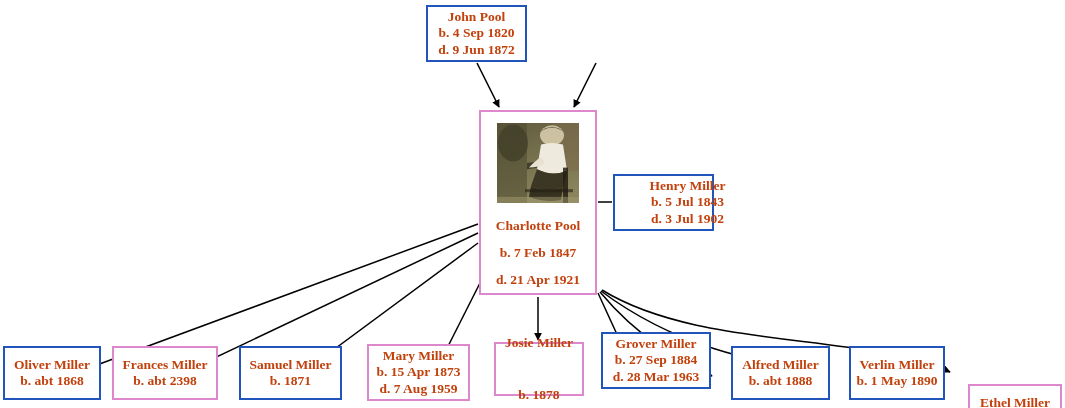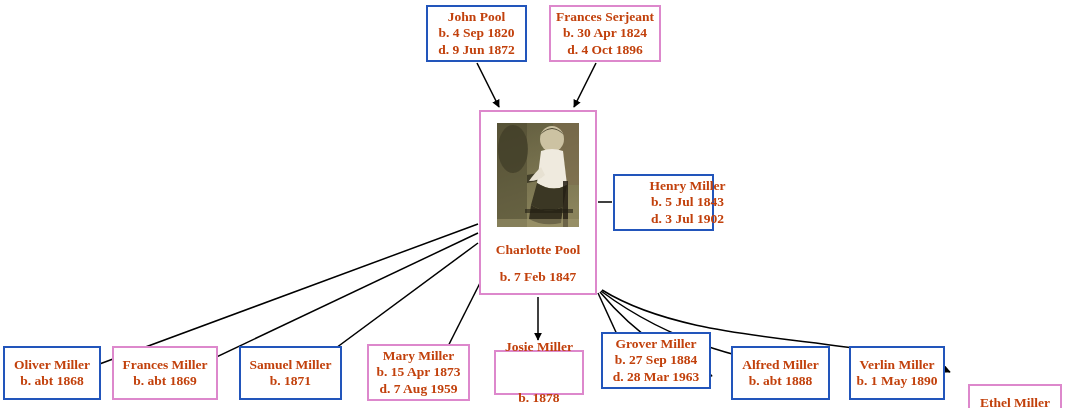--- a/index.html
+++ b/index.html
@@ -100,25 +100,20 @@
       <path d="M 602 290 C 700 350 860 332 950 372" marker-end="url(#arrow)"></path>
     </g>
   </svg>
 
   <div class="node" style="left: 426px; top: 5px; width: 101px; height: 57px;">
     <span class="nm">John Pool</span>
     <span class="ln">b. 4 Sep 1820</span>
     <span class="ln">d. 9 Jun 1872</span>
   </div>
 
-  <div class="node female" style="left: 549px; top: 5px; width: 112px; height: 57px;">
-    <span class="nm">Frances Serjeant</span>
-    <span class="ln">b. 30 Apr 1824</span>
-    <span class="ln">d. 4 Oct 1896</span>
-  </div>
 
   <div class="node female photo-node" style="left: 479px; top: 110px; width: 118px; height: 185px;">
     <svg class="photo" viewBox="0 0 82 104" preserveAspectRatio="none">
       <rect x="0" y="0" width="82" height="104" fill="url(#sepia)"></rect>
       <rect x="0" y="0" width="82" height="104" fill="#6b6445" opacity="0.35"></rect>
       <path d="M0 0 H30 V104 H0 Z" fill="#4c482f" opacity="0.55"></path>
       <ellipse cx="16" cy="26" rx="15" ry="24" fill="#3f3c27" opacity="0.7"></ellipse>
       <rect x="56" y="0" width="26" height="62" fill="#7d6a4c" opacity="0.6"></rect>
       <path d="M30 52 L62 46 L62 54 L30 60 Z" fill="#2f2c1c" opacity="0.75"></path>
       <ellipse cx="55" cy="16" rx="12" ry="13" fill="#ccc2a2"></ellipse>
@@ -126,47 +121,48 @@
       <path d="M44 28 Q55 24 66 28 L70 62 Q55 70 40 60 Z" fill="#efeade"></path>
       <path d="M40 60 Q56 70 70 62 L66 84 Q50 92 34 82 Z" fill="#3b3724"></path>
       <path d="M34 82 Q50 92 66 84 L64 100 Q46 104 32 96 Z" fill="#2c2819" opacity="0.9"></path>
       <path d="M44 44 Q36 52 32 58 Q42 58 48 52 Z" fill="#e7e1d2"></path>
       <rect x="66" y="58" width="5" height="46" fill="#241f14" opacity="0.85"></rect>
       <rect x="28" y="86" width="48" height="4" fill="#221e12" opacity="0.6"></rect>
       <rect x="0" y="96" width="82" height="8" fill="#a49b72" opacity="0.5"></rect>
     </svg>
     <span class="nm">Charlotte Pool</span>
     <span class="ln">b. 7 Feb 1847</span>
+    <span class="ln">d. 21 Apr 1921</span>
   </div>
 
   <div class="node" style="left: 613px; top: 174px; width: 101px; height: 57px; padding-left: 48px;">
     <span class="nm">Henry Miller</span>
     <span class="ln">b. 5 Jul 1843</span>
     <span class="ln">d. 3 Jul 1902</span>
   </div>
 
   <div id="children-host">
       <div class="node" style="left: 3px; top: 346px; width: 98px; height: 54px;">
         <span class="nm">Oliver Miller</span>
         <span class="ln">b. abt 1868</span>
       </div>
       <div class="node female" style="left: 112px; top: 346px; width: 106px; height: 54px;">
         <span class="nm">Frances Miller</span>
-        <span class="ln">b. abt 1869</span>
+        <span class="ln">b. abt 2398</span>
       </div>
       <div class="node" style="left: 239px; top: 346px; width: 103px; height: 54px;">
         <span class="nm">Samuel Miller</span>
         <span class="ln">b. 1871</span>
       </div>
       <div class="node female" style="left: 367px; top: 344px; width: 103px; height: 57px;">
         <span class="nm">Mary Miller</span>
         <span class="ln">b. 15 Apr 1873</span>
         <span class="ln">d. 7 Aug 1959</span>
       </div>
-      <div class="node female" style="left: 494px; top: 350px; width: 90px; height: 45px; gap: 35px;">
+      <div class="node female" style="left: 494px; top: 342px; width: 90px; height: 54px; gap: 35px;">
         <span class="nm">Josie Miller</span>
         <span class="ln">b. 1878</span>
       </div>
       <div class="node" style="left: 601px; top: 332px; width: 110px; height: 57px;">
         <span class="nm">Grover Miller</span>
         <span class="ln">b. 27 Sep 1884</span>
         <span class="ln">d. 28 Mar 1963</span>
       </div>
       <div class="node" style="left: 731px; top: 346px; width: 99px; height: 54px;">
         <span class="nm">Alfred Miller</span>

